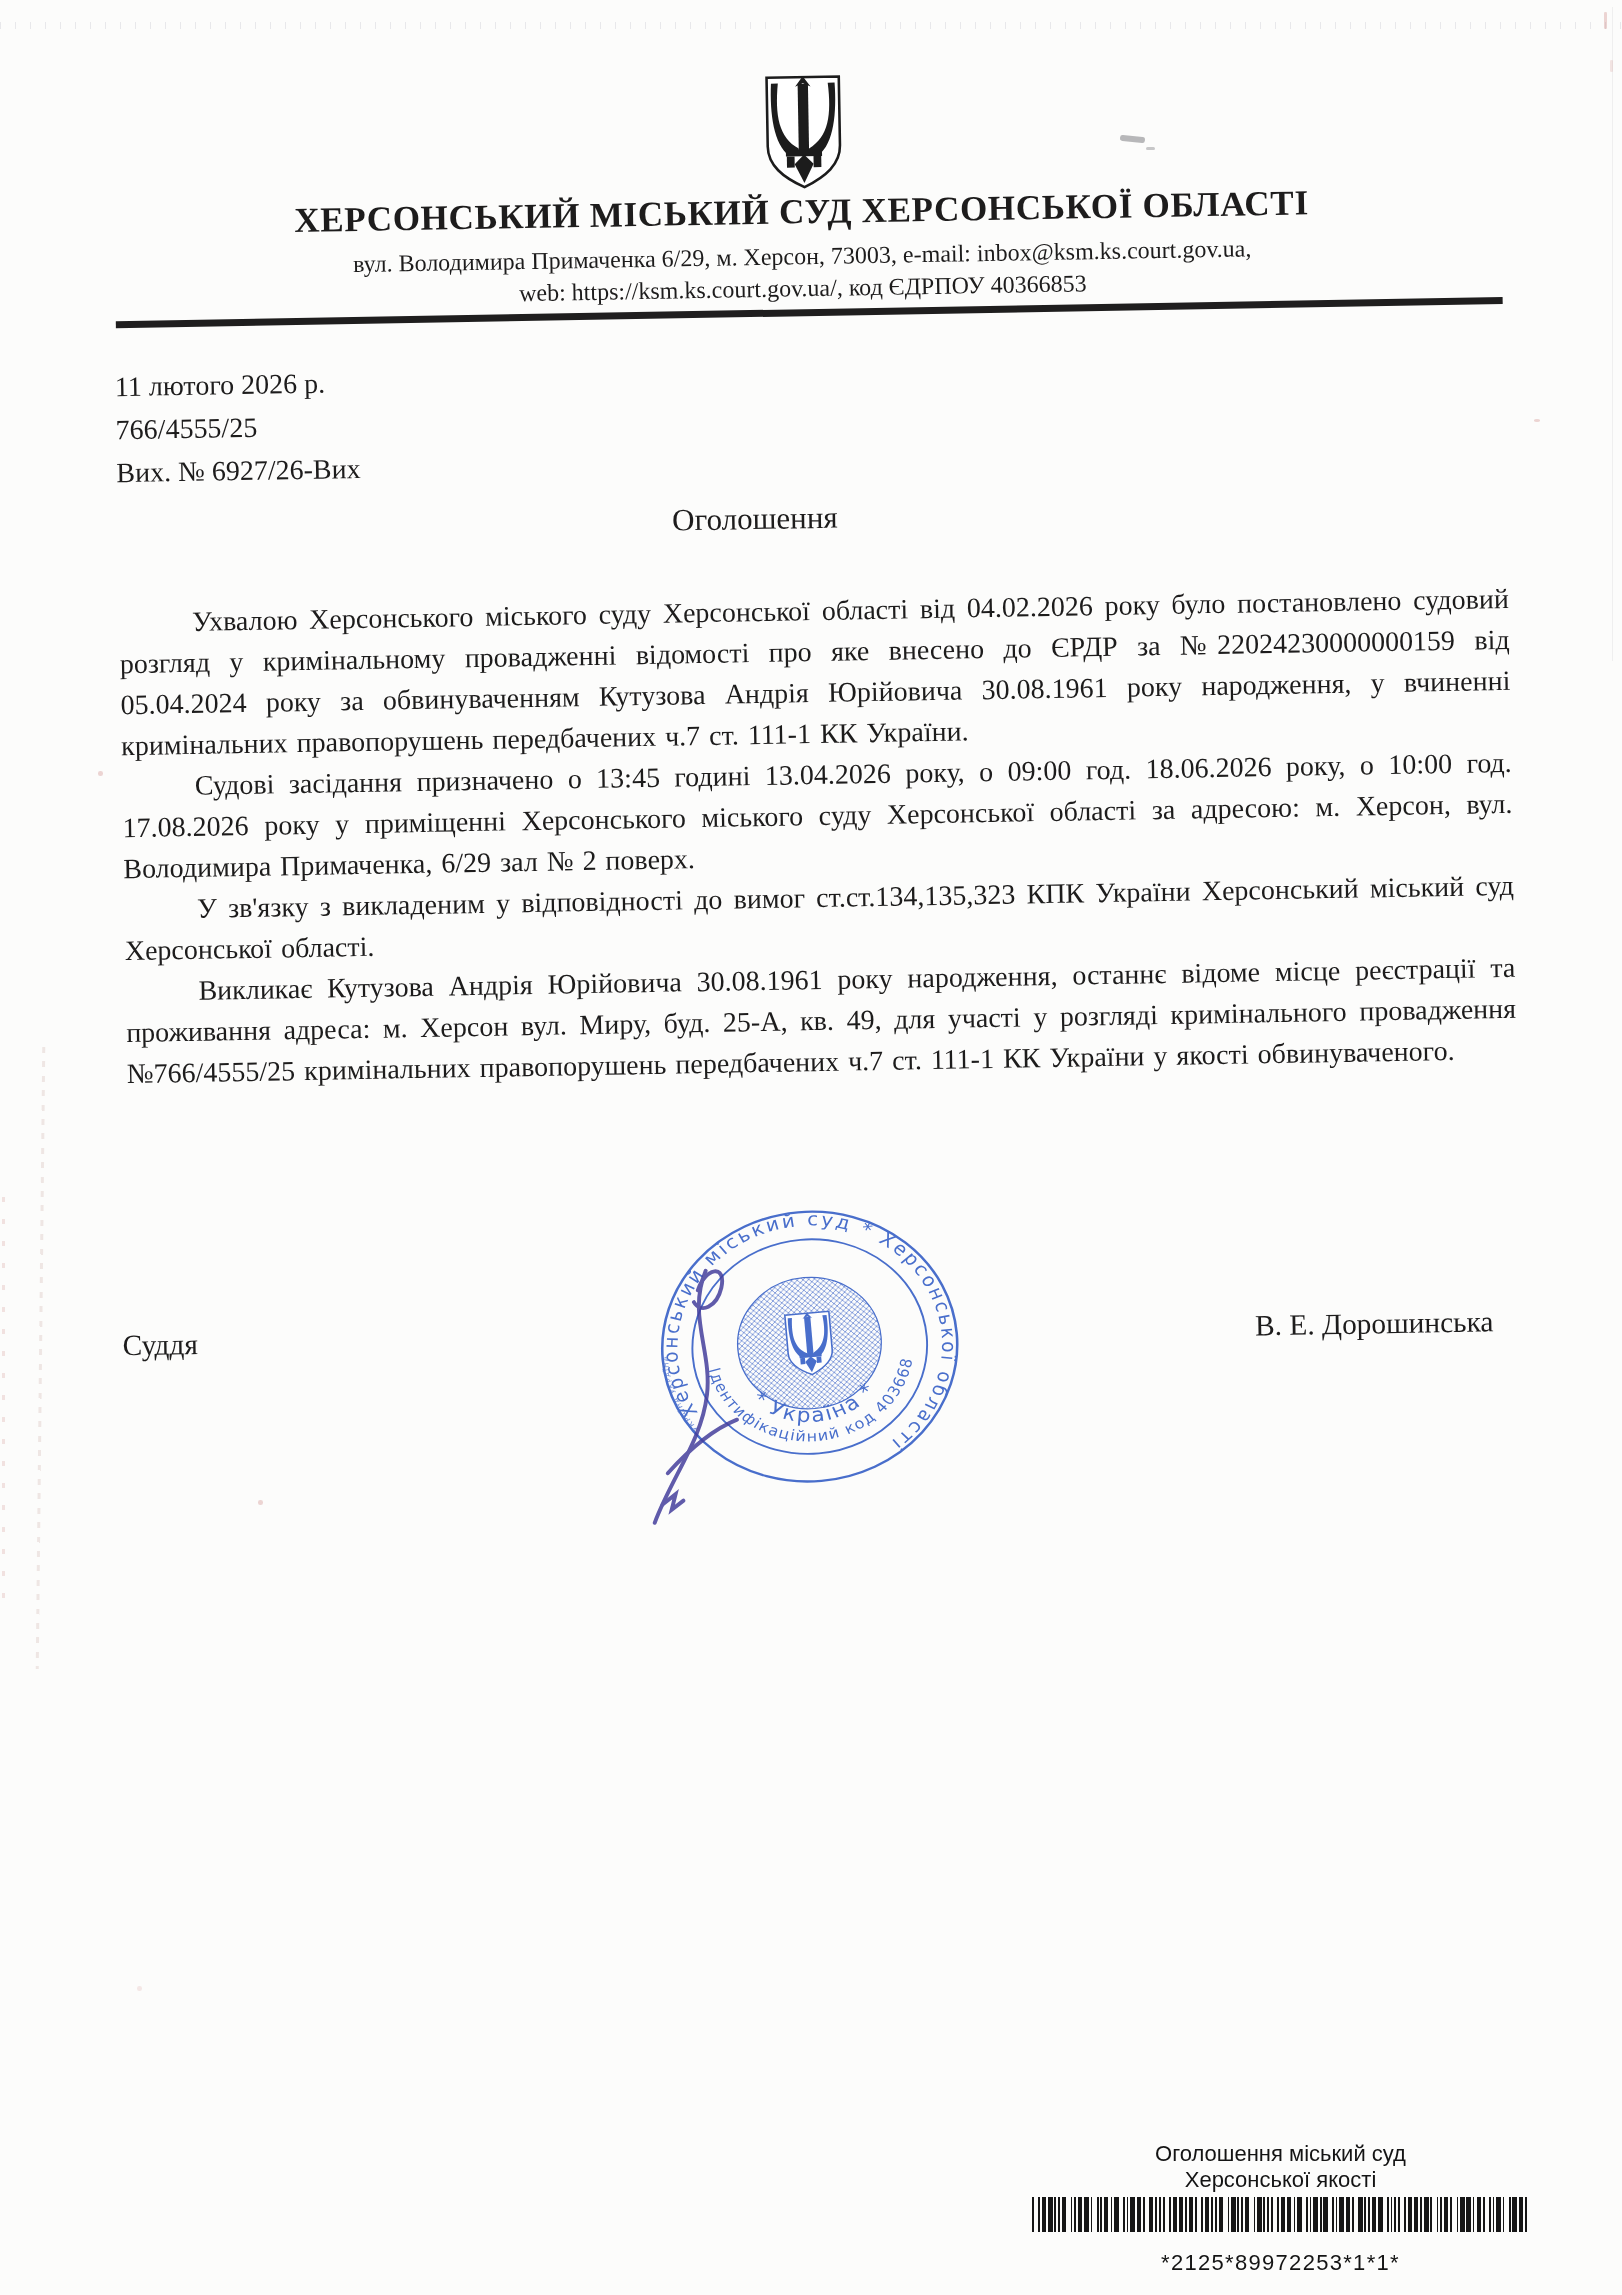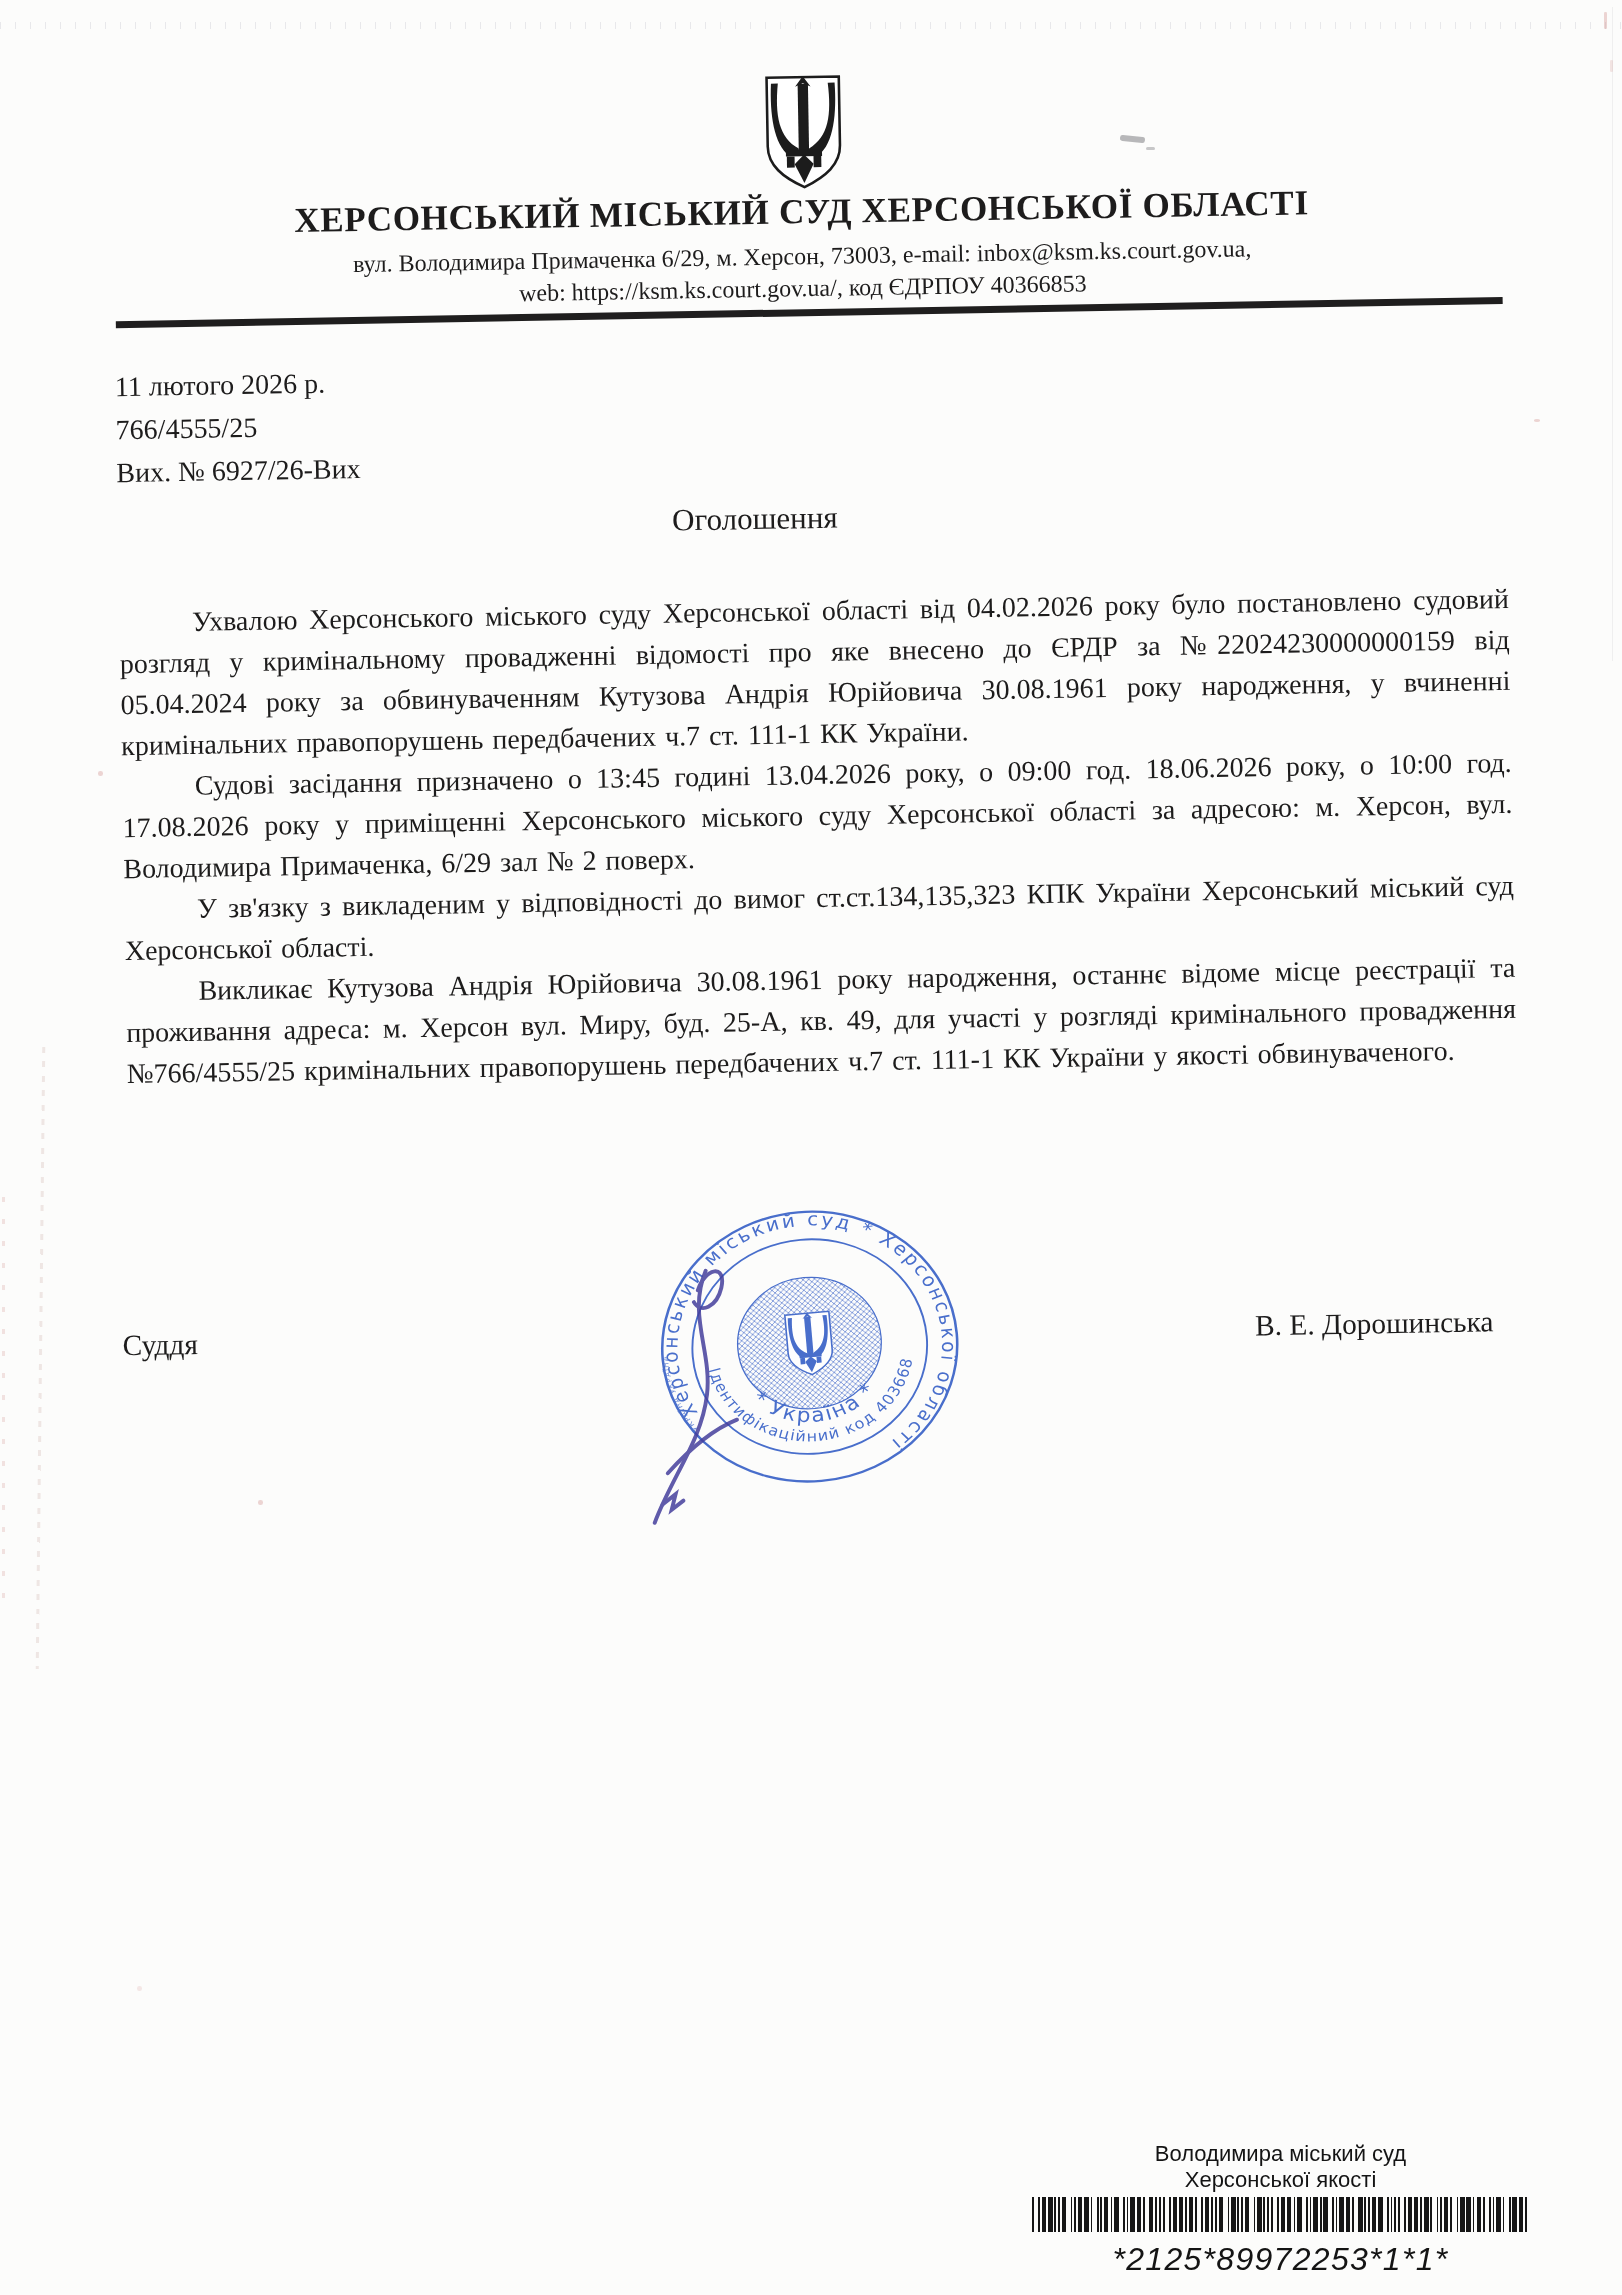--- a/index.html
+++ b/index.html
@@ -47,21 +47,21 @@
   .autograph{position:absolute;left:609px;top:1230px;width:209px;height:314px;}
   
   .footer{
     position:absolute;left:1027px;top:2141px;width:507px;text-align:center;
     font-family:"Liberation Sans","DejaVu Sans",sans-serif;color:#141414;
   }
   .footer .fline{font-size:22px;line-height:26px;}
   #barcode{display:flex;justify-content:center;align-items:stretch;height:35px;margin-top:3.9px;}
   #barcode b{display:block;background:#161616;height:100%;}
   #barcode i{display:block;height:100%;}
-  .barcode-label{font-size:32px;letter-spacing:1.3px;margin-top:9px;font-family:"Liberation Sans","DejaVu Sans",sans-serif;font-style:italic;}
+  .barcode-label{font-size:22px;letter-spacing:1.3px;margin-top:18px;font-family:"Liberation Sans","DejaVu Sans",sans-serif;}
   
   .art{position:absolute;pointer-events:none;}
   .top-noise{
     left:0;top:21.6px;width:1623px;height:7.9px;
     background:repeating-linear-gradient(90deg,rgba(110,110,135,.14) 0 1.3px,rgba(0,0,0,0) 1.3px 5.9px,rgba(140,120,120,.10) 5.9px 6.5px,rgba(0,0,0,0) 6.5px 15px);
   }
   .left-streak{
     left:39px;top:1047px;width:2.6px;height:622px;
     background:repeating-linear-gradient(180deg,rgba(165,110,100,.28) 0 5.9px,rgba(0,0,0,0) 5.9px 14.4px);
     transform:rotate(.6deg);opacity:.55;
@@ -162,21 +162,21 @@
   <svg class="autograph" viewBox="0 0 320 480">
     <g fill="none" stroke="#453f9d" stroke-width="6" stroke-linecap="round" opacity="0.85">
       <path d="M148,62 C120,130 158,185 150,252 C142,322 96,378 70,448"></path>
       <path d="M136,92 C148,56 180,52 172,88 C165,118 140,128 130,110"></path>
       <path d="M90,372 C128,330 166,302 196,290"></path>
       <path d="M82,420 l20,-16 l-6,24 l18,-14"></path>
     </g>
   </svg>
 
   <div class="footer">
-    <div class="fline">Володимира міський суд</div>
+    <div class="fline">Оголошення міський суд</div>
     <div class="fline">Херсонської якості</div>
     <div id="barcode">
         <b style="width:1.8px"></b>
         <i style="width:4.4px"></i>
         <b style="width:1.8px"></b>
         <i style="width:1.8px"></i>
         <b style="width:4.4px"></b>
         <i style="width:1.8px"></i>
         <b style="width:4.4px"></b>
         <i style="width:1.8px"></i>

